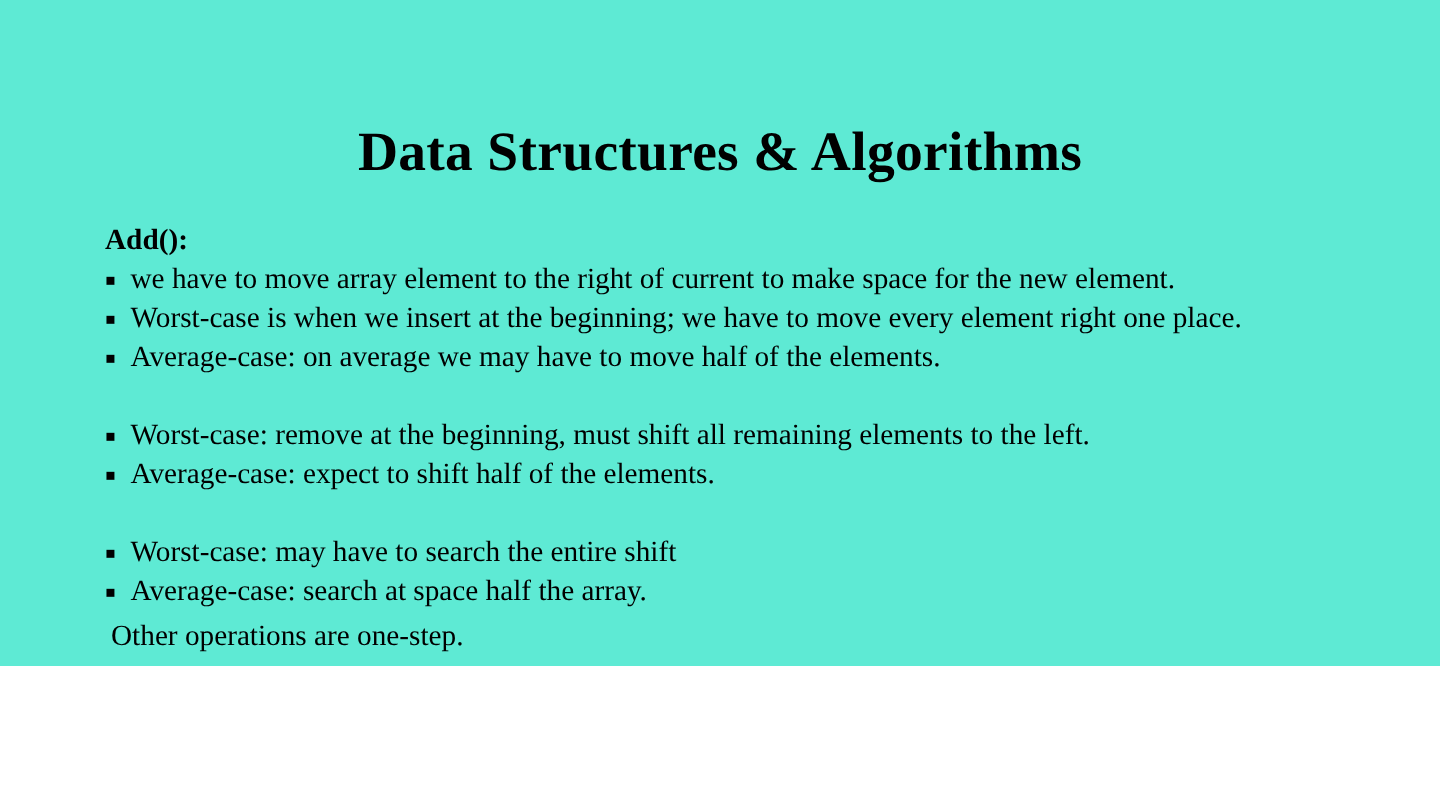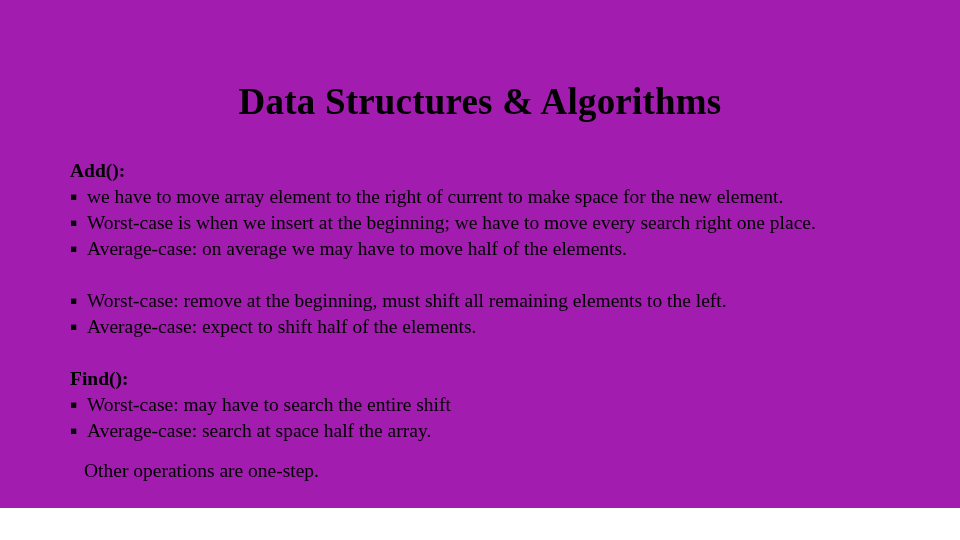--- a/index.html
+++ b/index.html
@@ -10,40 +10,40 @@
     width: 960px;
     height: 540px;
     background: #ffffff;
     font-family: "Liberation Serif", "DejaVu Serif", serif;
     color: #000000;
     overflow: hidden;
   }
   .slide {
     position: relative;
     width: 960px;
-    height: 508px;
-    background: #a21caf;
+    height: 444px;
+    background: #5eead4;
     box-sizing: border-box;
   }
   .slide-title {
     position: absolute;
     left: 0;
     top: 55px;
     width: 960px;
     text-align: center;
     font-size: 37px;
     font-weight: bold;
     line-height: 44px;
     letter-spacing: 0.2px;
     white-space: nowrap;
   }
   .body-area {
     position: absolute;
     left: 70px;
-    top: 158px;
+    top: 148px;
     width: 816px;
   }
   .section {
     margin: 0;
   }
   .section + .section {
     margin-top: 26px;
   }
   .section-heading {
     font-size: 19.5px;
@@ -67,21 +67,21 @@
     font-family: "DejaVu Sans", sans-serif;
     transform: scale(0.55);
     transform-origin: left center;
   }
   .bullet-text {
     display: block;
   }
   .plain-line {
     font-size: 19.5px;
     line-height: 26px;
-    margin: 14px;
+    margin: 4px;
     padding-left: 0;
   }
 </style>
 </head>
 <body>
 
 <div class="slide">
 
   <h1 class="slide-title">Data Structures &amp; Algorithms</h1>
 
@@ -90,21 +90,21 @@
     <div class="section">
       <div class="section-heading">Add():</div>
 
       <div class="bullet-line">
         <span class="bullet-glyph">▪</span>
         <span class="bullet-text">we have to move array element to the right of  current to make space for the new element.</span>
       </div>
 
       <div class="bullet-line">
         <span class="bullet-glyph">▪</span>
-        <span class="bullet-text">Worst-case is when we insert at the beginning; we have to move every search right one place.</span>
+        <span class="bullet-text">Worst-case is when we insert at the beginning; we have to move every element right one place.</span>
       </div>
 
       <div class="bullet-line">
         <span class="bullet-glyph">▪</span>
         <span class="bullet-text">Average-case: on average we may have to move half of the elements.</span>
       </div>
     </div>
 
     <div class="section">
 
@@ -113,21 +113,20 @@
         <span class="bullet-text">Worst-case: remove at the beginning, must shift all remaining elements to the left.</span>
       </div>
 
       <div class="bullet-line">
         <span class="bullet-glyph">▪</span>
         <span class="bullet-text">Average-case: expect to shift half of the elements.</span>
       </div>
     </div>
 
     <div class="section">
-      <div class="section-heading">Find():</div>
 
       <div class="bullet-line">
         <span class="bullet-glyph">▪</span>
         <span class="bullet-text">Worst-case: may have to search the entire shift</span>
       </div>
 
       <div class="bullet-line">
         <span class="bullet-glyph">▪</span>
         <span class="bullet-text">Average-case: search at space half the array.</span>
       </div>

